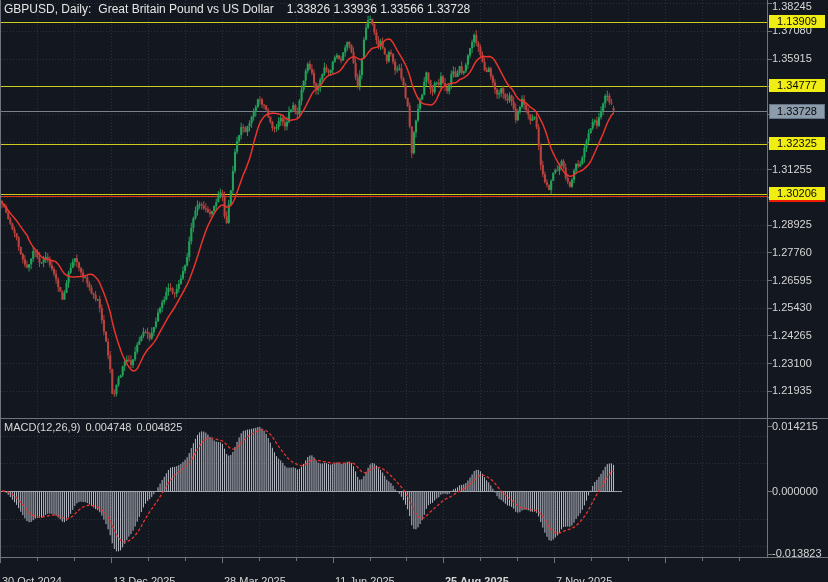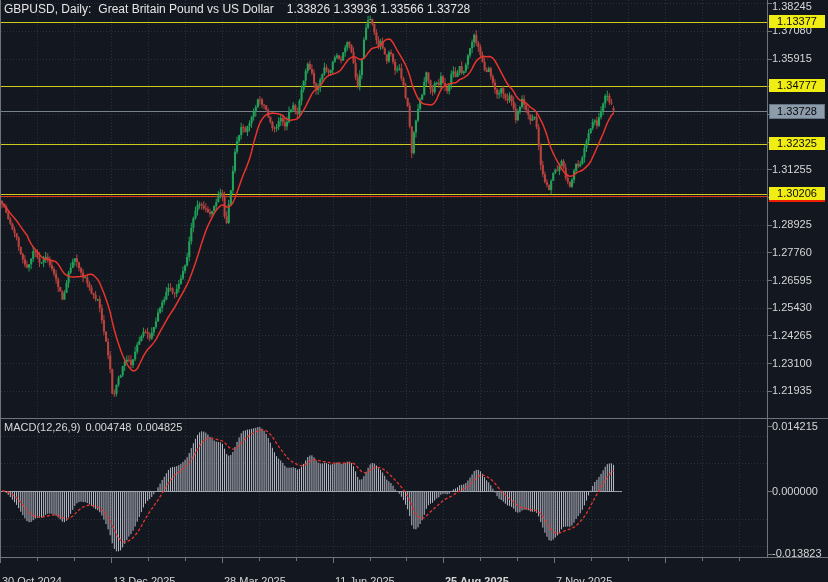--- a/index.html
+++ b/index.html
@@ -1061,21 +1061,21 @@
       <span class="axlabel" style="top: 52px;">1.35915</span>
       <span class="axlabel" style="top: 163px;">1.31255</span>
       <span class="axlabel" style="top: 218px;">1.28925</span>
       <span class="axlabel" style="top: 246px;">1.27760</span>
       <span class="axlabel" style="top: 274px;">1.26595</span>
       <span class="axlabel" style="top: 301px;">1.25430</span>
       <span class="axlabel" style="top: 329px; text-align: center;">1.24265</span>
       <span class="axlabel" style="top: 357px;">1.23100</span>
       <span class="axlabel" style="top: 384px;">1.21935</span>
       <span class="axlabel" style="top: 107px;">1.33585</span>
-      <span class="badge badge-yellow" style="top: 15px;">1.13377</span>
+      <span class="badge badge-yellow" style="top: 15px;">1.13909</span>
       <span class="badge badge-yellow" style="top: 79px;">1.34777</span>
       <span class="badge badge-bid" style="top: 104px;">1.33728</span>
       <span class="badge badge-yellow" style="top: 137px;">1.32325</span>
       <span class="badge badge-yellow-red" style="top: 187px;">1.30206</span>
       <span class="axlabel" style="top: 420px;">0.014215</span>
       <span class="axlabel" style="top: 485px;">0.000000</span>
       <span class="axlabel" style="top: 547px;">-0.013823</span>
     </div>
   <div id="time-axis" class="axis">
       <span class="tlabel" style="left: 2px;">30 Oct 2024</span>

